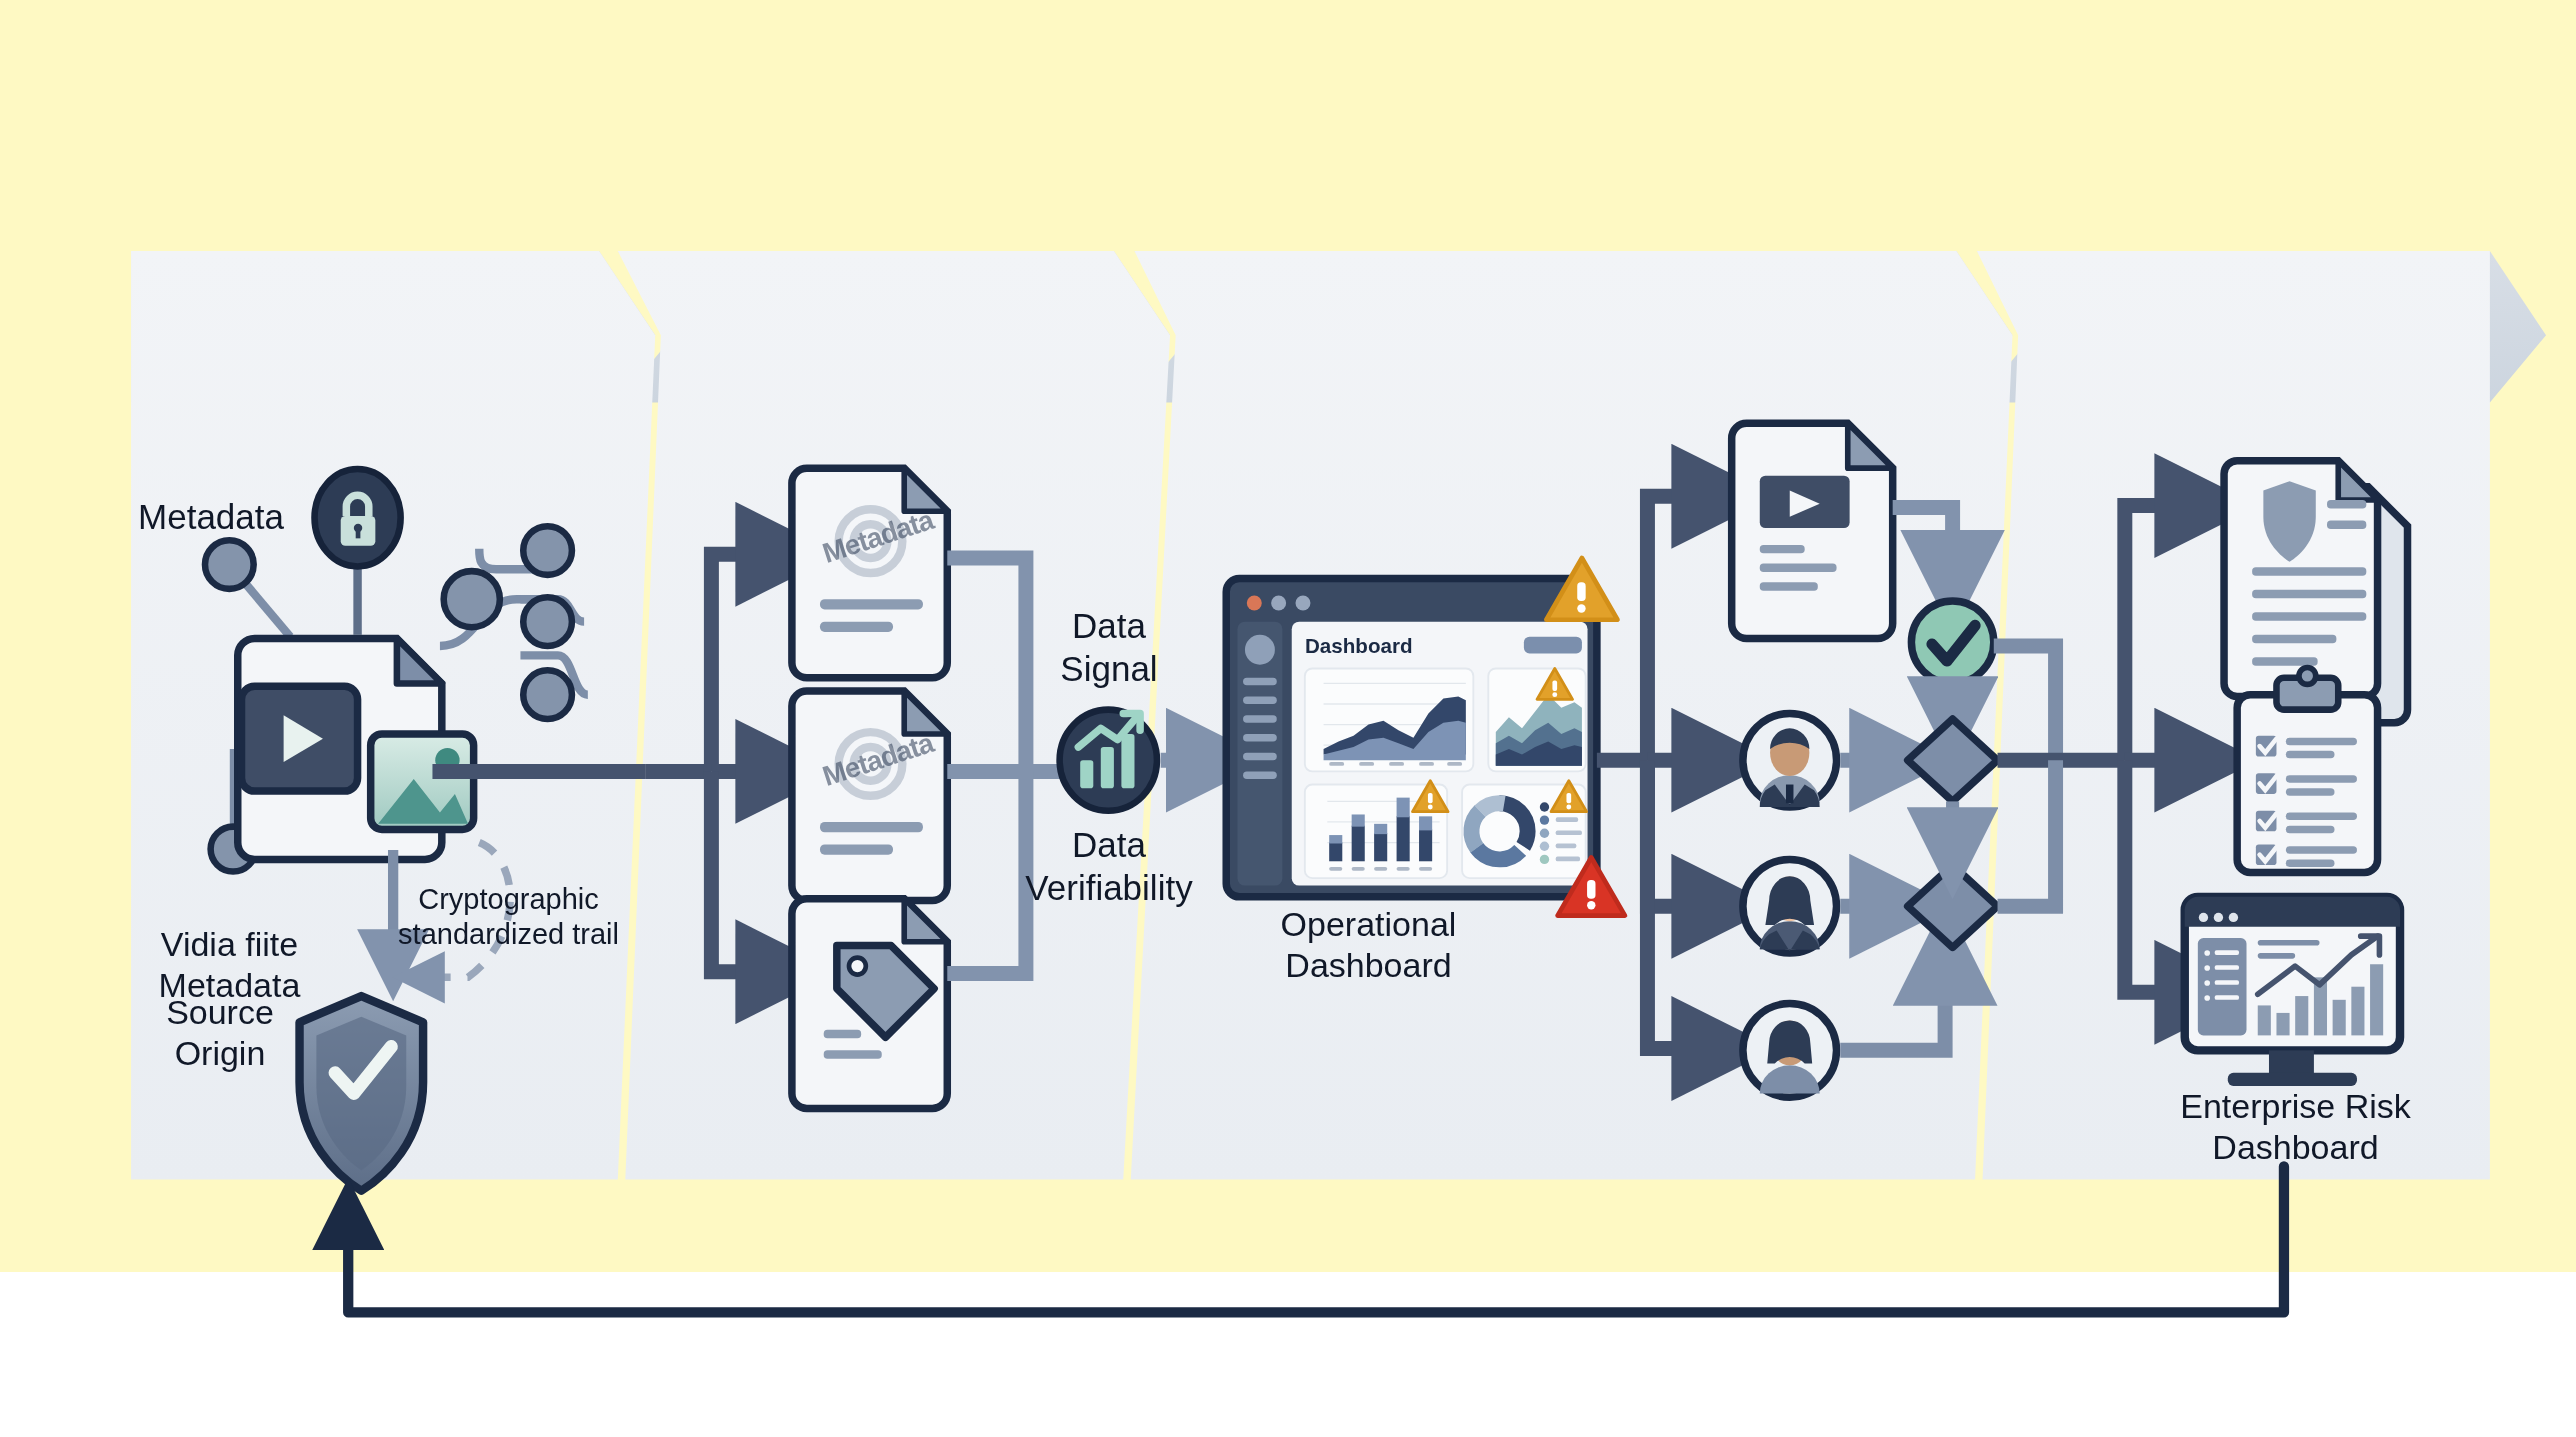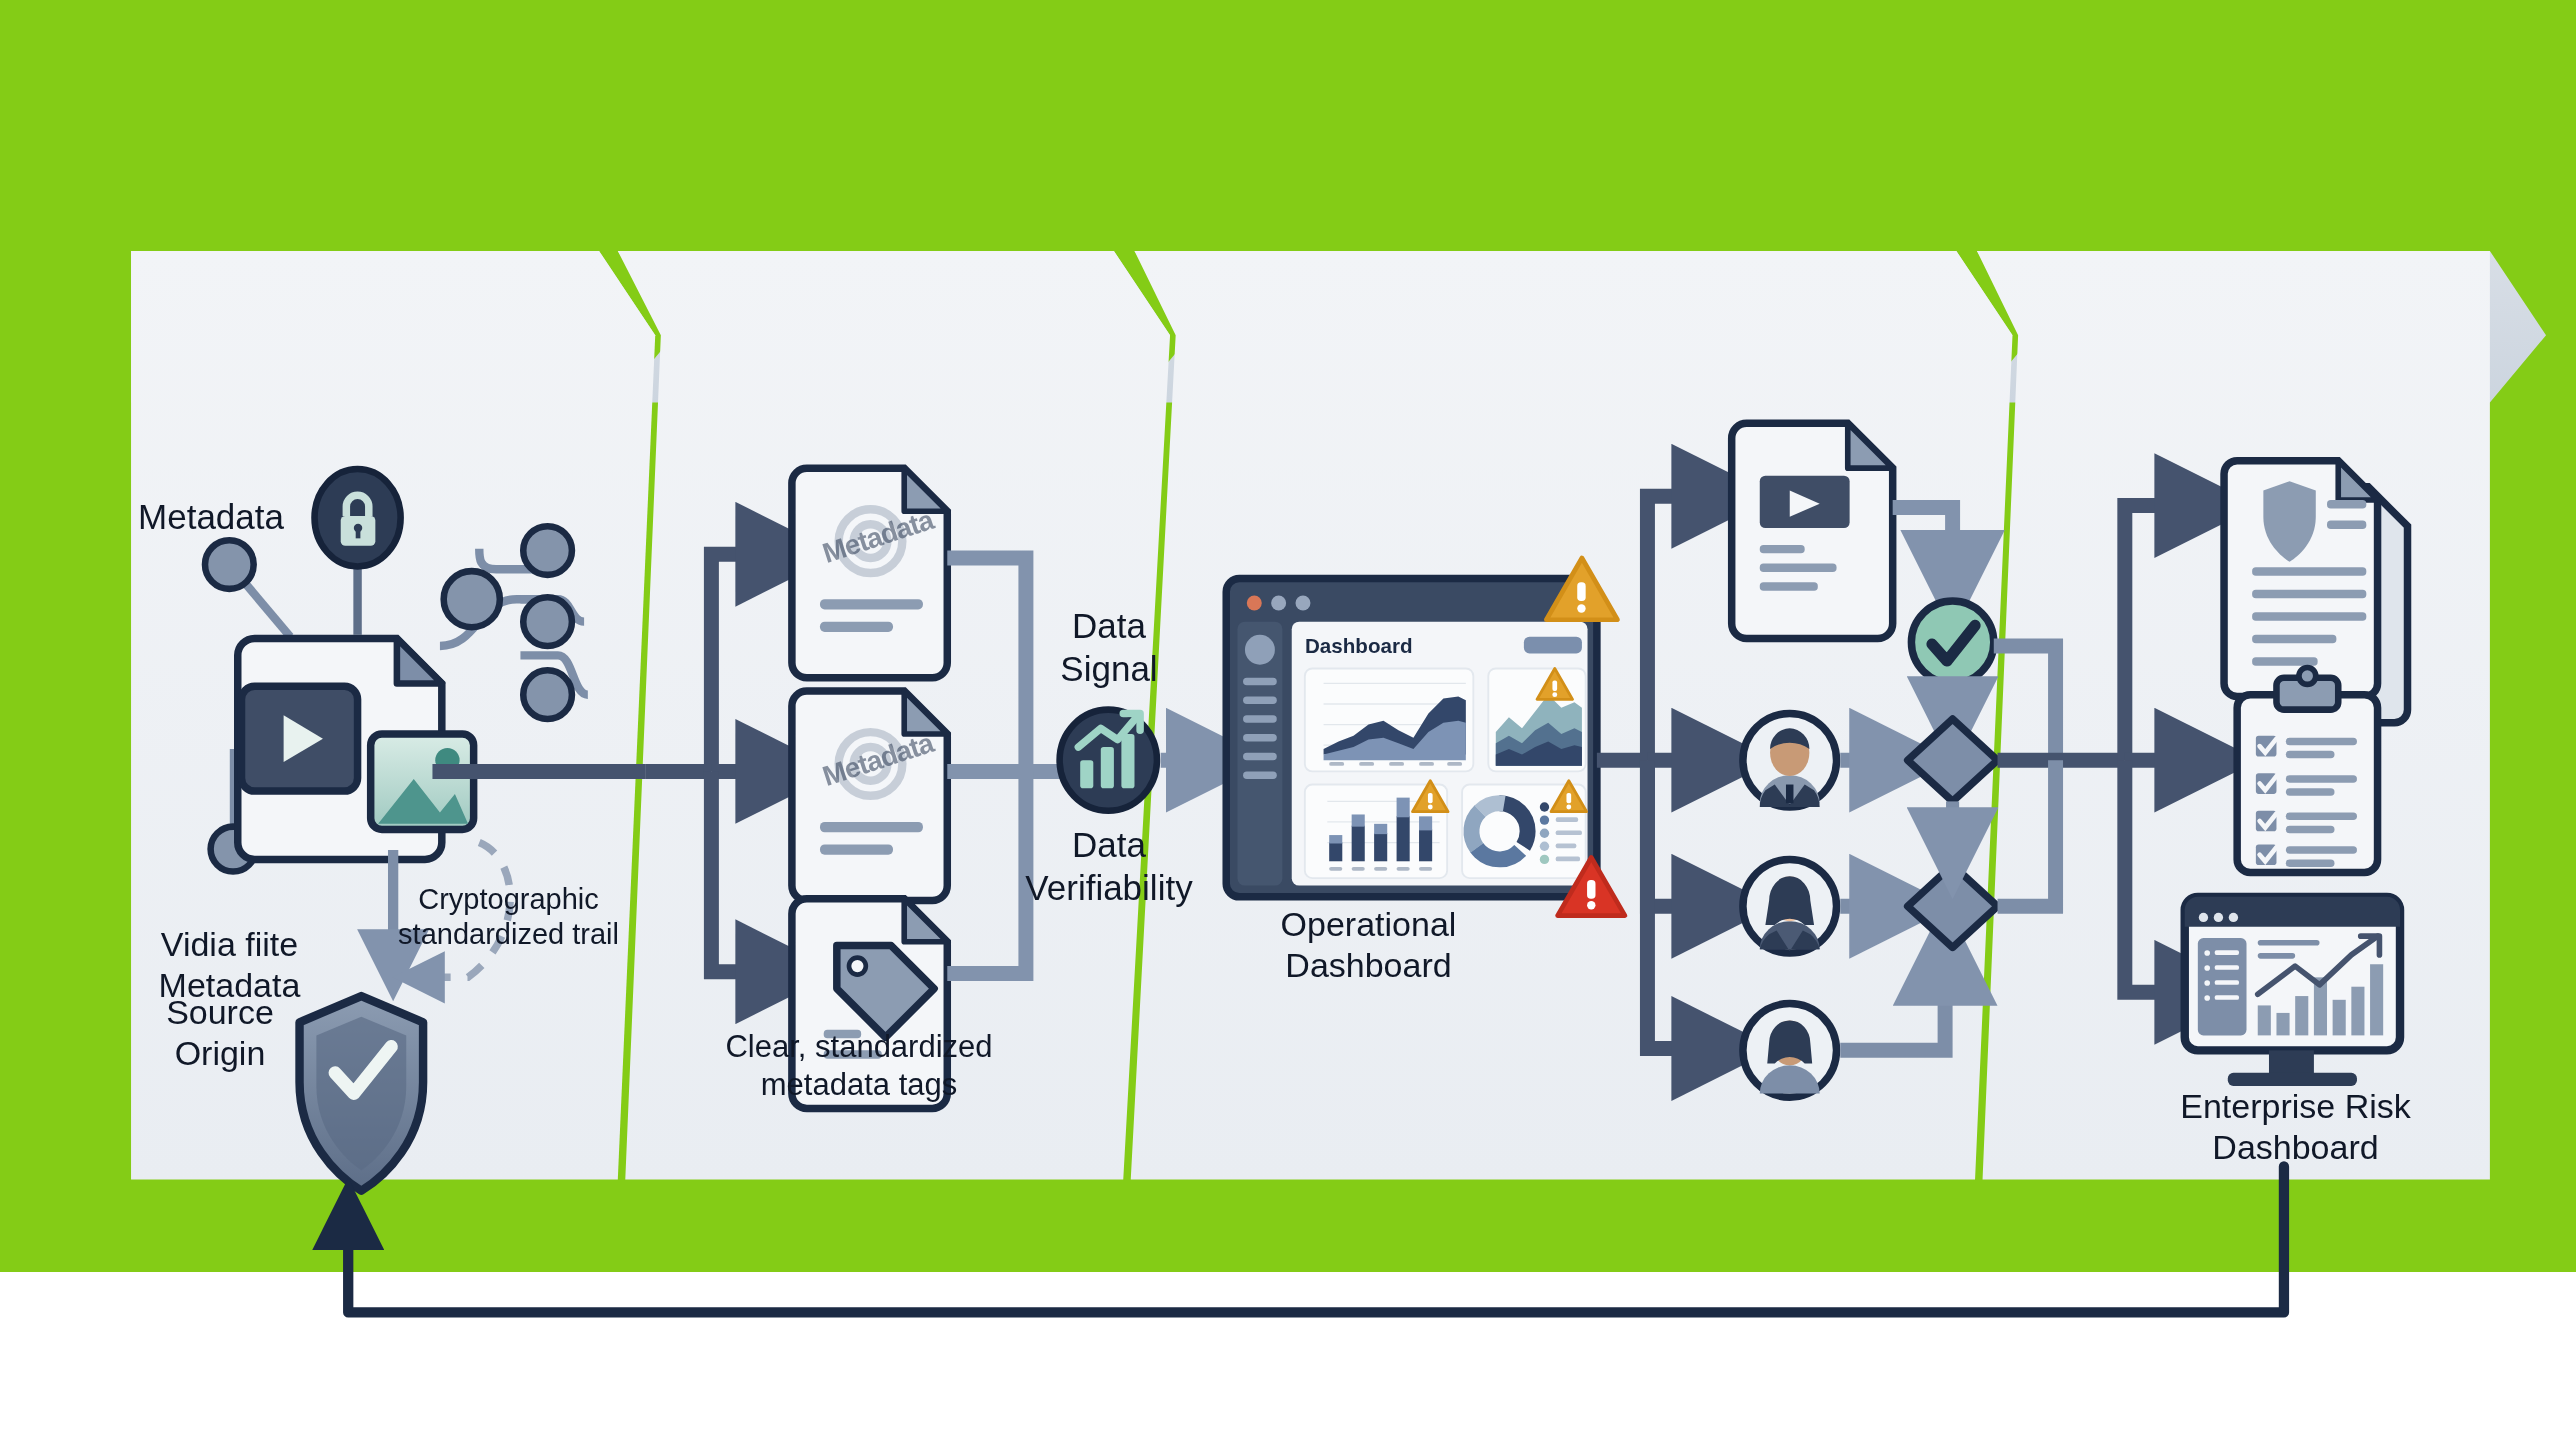--- a/index.html
+++ b/index.html
@@ -1,17 +1,17 @@
 <!DOCTYPE html>
 <html style="font-size:15px"><head>
 <meta charset="utf-8">
 <style>
   html,body{margin:0;padding:0;background:#ffffff;}
   body{width:2576px;height:1438px;font-family:"Liberation Sans",sans-serif;overflow:hidden;}
-  #stage{position:relative;width:2576px;height:1272px;background:#84cc16;}
+  #stage{position:relative;width:2576px;height:1272px;background:#fef9c3;}
   svg.layer{position:absolute;left:0;top:0;width:2576px;height:1438px;}
   .lbl{position:absolute;color:#101828;font-family:"Liberation Sans",sans-serif;
        text-align:center;line-height:1.22;font-weight:400;white-space:pre-line;}
 </style>
 </head>
 <body>
 
 <div id="stage">
 
 <svg class="layer" viewBox="0 0 2752 1536">
@@ -435,22 +435,20 @@
 
 <div class="lbl" style="left:122px;top:880px;width:215px;font-size:34px;margin-top:44px;">Vidia fiite
 Metadata</div>
 
 <div class="lbl" style="left:382px;top:882px;width:253px;font-size:29px;">Cryptographic
 standardized trail</div>
 
 <div class="lbl" style="left:131px;top:992px;width:178px;font-size:34px;">Source
 Origin</div>
 
-<div class="lbl" style="left:713px;top:1028px;width:292px;font-size:31px;">Clear, standardized
-metadata tags</div>
 
 <div class="lbl" style="left:1020px;top:605px;width:178px;font-size:35px;">Data
 Signal</div>
 
 <div class="lbl" style="left:994px;top:824px;width:230px;font-size:35px;">Data
 Verifiability</div>
 
 <div class="lbl" style="left:1228px;top:904px;width:281px;font-size:34px;">Operational
 Dashboard</div>
 

